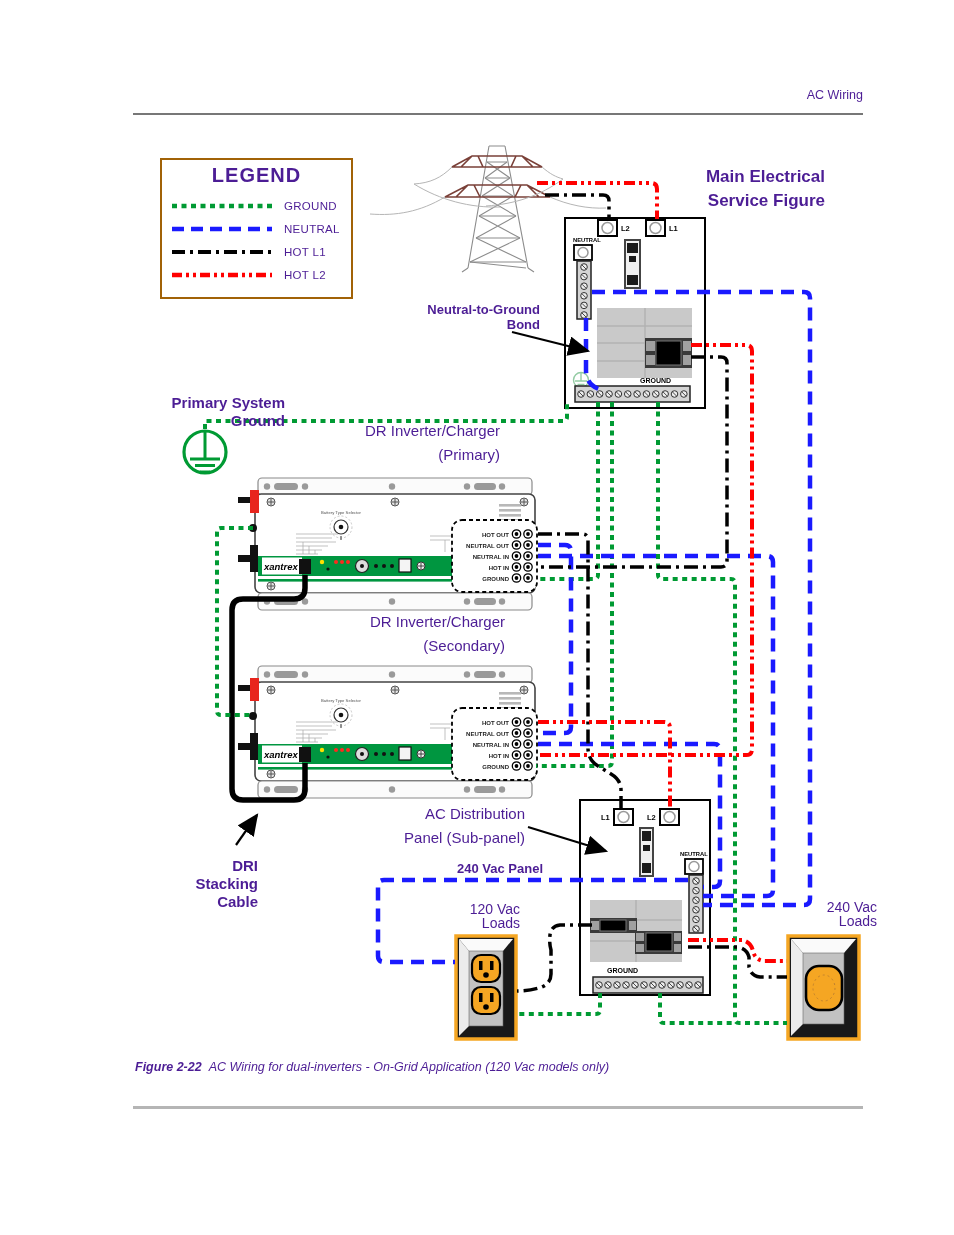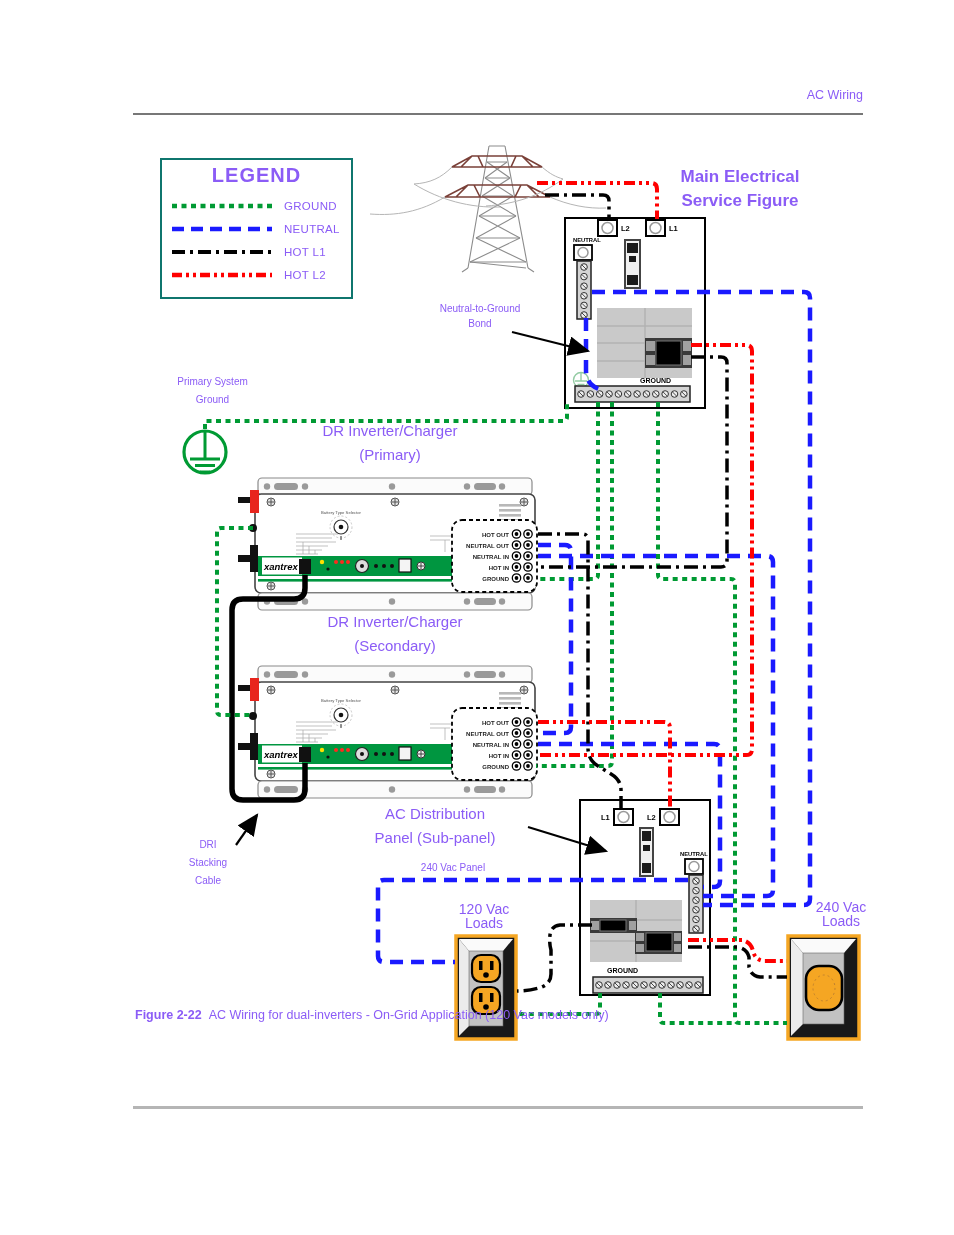--- a/index.html
+++ b/index.html
@@ -1,19 +1,19 @@
 <!DOCTYPE html>
 <html><head>
 <meta charset="utf-8">
 <style>
   html,body{margin:0;padding:0;background:#fff;}
   #page{position:relative;width:954px;height:1235px;background:#fff;overflow:hidden;
-        font-family:"Liberation Sans",sans-serif;color:#8b5cf6;}
+        font-family:"Liberation Sans",sans-serif;color:#4c1d95;}
   .abs{position:absolute;}
-  .ctr{text-align:center;}
+  .ctr{text-align:right;}
   .b{font-weight:bold;}
   
   .wg{stroke:#009A33;stroke-width:4;fill:none;stroke-dasharray:5 4.5;}
   .wn{stroke:#1A1AFF;stroke-width:4.5;fill:none;stroke-dasharray:13 8;}
   .wk{stroke:#000;stroke-width:3.5;fill:none;stroke-dasharray:14 5 3 5;}
   .wr{stroke:#FF0000;stroke-width:4;fill:none;stroke-dasharray:11 4 3 4 3 4;}
   .wc{stroke:#000;stroke-width:5.5;fill:none;stroke-linejoin:round;}
   .panel{fill:#fff;stroke:#000;stroke-width:2;}
   .bus{fill:#d4d4d4;stroke:#222;stroke-width:1.5;}
   .graygrid{fill:#c9c9c9;}
@@ -23,26 +23,26 @@
   .glabel{font:bold 7px "Liberation Sans",sans-serif;fill:#000;}
   .tlabel{font:bold 6px "Liberation Sans",sans-serif;fill:#222;}
   .xlabel{font:bold italic 9.5px "Liberation Sans",sans-serif;fill:#000;}
   .selabel{font:4.2px "Liberation Sans",sans-serif;fill:#555;}
   .towerln{stroke:#8c8c8c;stroke-width:1.1;fill:none;}
   .towerarm{stroke:#7a4038;stroke-width:1.6;fill:none;}
   .fieldwire{stroke:#b5b5b5;stroke-width:1;fill:none;}
   .arrow{stroke:#000;stroke-width:2.2;fill:none;}
   .lbl-xl{font-size:17px;font-weight:bold;line-height:1.1;}
   .lbl-lg{font-size:15px;font-weight:normal;line-height:1.1;}
-  .lbl-md{font-size:10px;font-weight:normal;line-height:1.1;}
-  .lbl-sm{font-size:10px;font-weight:normal;line-height:1.1;}
+  .lbl-md{font-size:15px;font-weight:bold;line-height:1.1;margin-top:19px;}
+  .lbl-sm{font-size:13px;font-weight:bold;line-height:1.1;}
   .lbl-pl{font-size:14px;line-height:1.2;}
   .hdr{font-size:12.5px;}
   .cap{font-size:12.5px;}
-  .legend-box{left:160px;top:158px;width:189px;height:137px;border:2px solid #0f766e;}
+  .legend-box{left:160px;top:158px;width:189px;height:137px;border:2px solid #a16207;}
   .legend-title{font-size:20px;font-weight:bold;text-align:center;margin-top:4px;letter-spacing:1px;}
   .legend-row{display:flex;align-items:center;height:23px;padding-left:10px;}
   .legend-row svg{width:100px;height:8px;margin-right:12px;flex:none;}
   .legend-row span{font-size:11.5px;letter-spacing:.3px;}
 </style>
 </head>
 <body>
 
 <div id="page">
 
@@ -634,19 +634,19 @@
   <div class="abs ctr lbl-md" style="left:158px;top:839px;width:100px;">DRI</div>
   <div class="abs ctr lbl-md" style="left:158px;top:857px;width:100px;">Stacking</div>
   <div class="abs ctr lbl-md" style="left:158px;top:875px;width:100px;">Cable</div>
 
   <div class="abs ctr lbl-pl" style="left:448px;top:901px;width:72px;">120 Vac</div>
   <div class="abs ctr lbl-pl" style="left:448px;top:915px;width:72px;">Loads</div>
 
   <div class="abs ctr lbl-pl" style="left:805px;top:899px;width:72px;">240 Vac</div>
   <div class="abs ctr lbl-pl" style="left:805px;top:913px;width:72px;">Loads</div>
 
-  <div class="abs cap" style="left:135px;top:1008px;width:720px;">
+  <div class="abs cap" style="left:135px;top:1060px;width:720px;font-style:italic;">
     <span class="b">Figure 2-22</span>&nbsp;&nbsp;<span>AC Wiring for dual-inverters - On-Grid Application (120 Vac models only)</span>
   </div>
 
   <div class="abs" style="left:133px;top:1106px;width:730px;height:2.5px;background:#b5b5b5;"></div>
 
 </div>
 
 </body></html>

